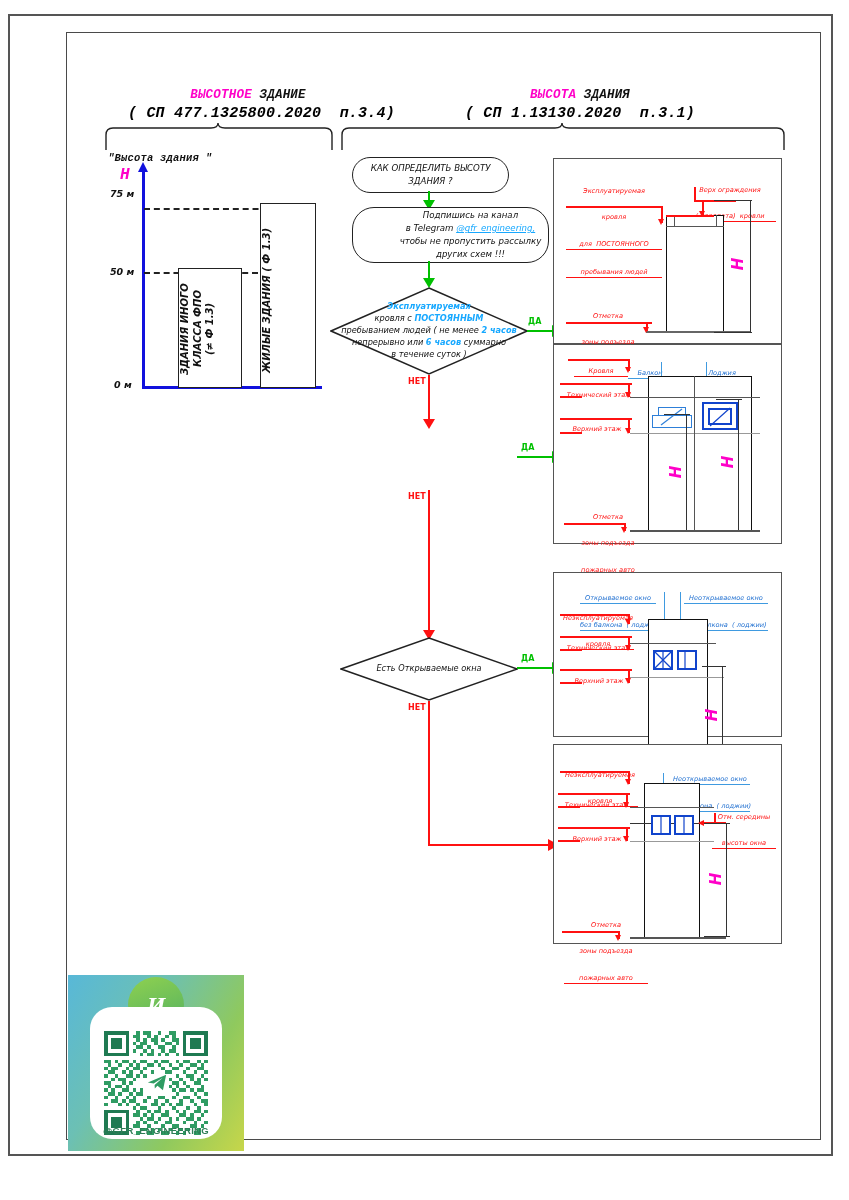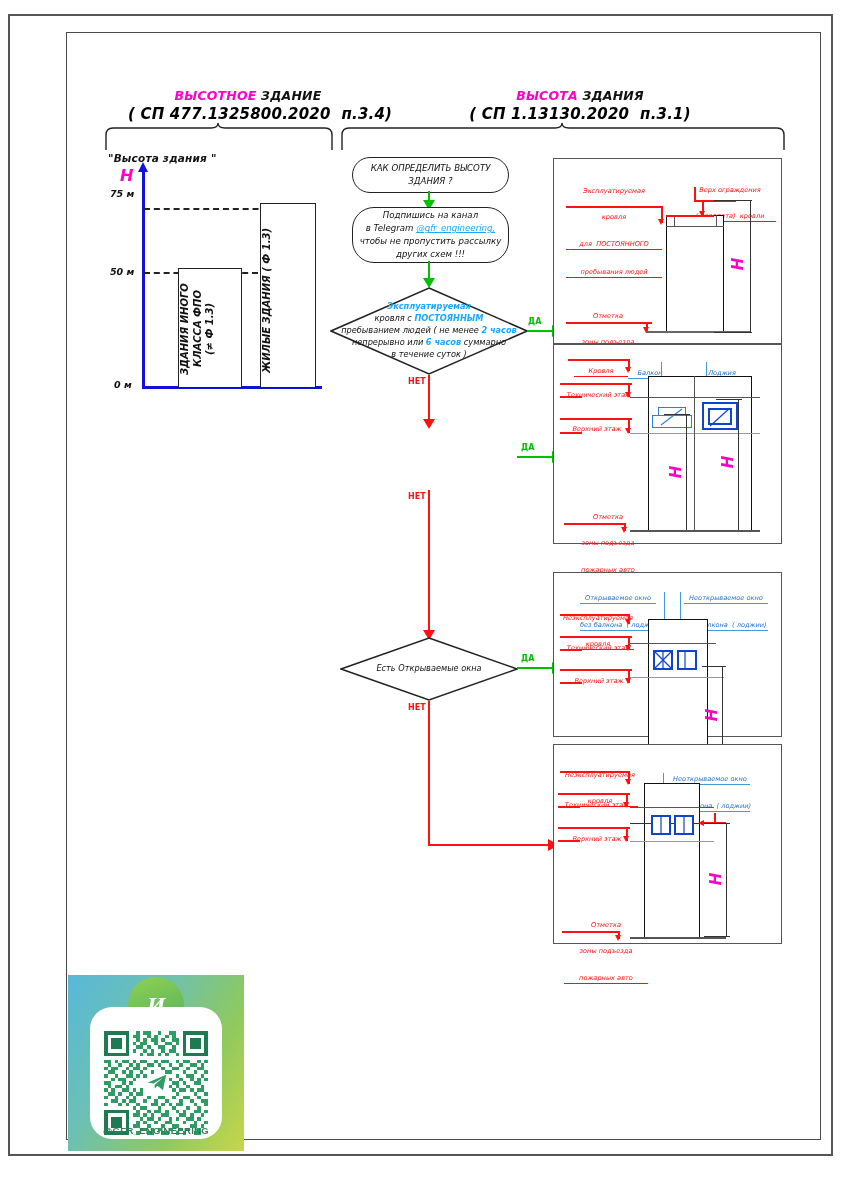--- a/index.html
+++ b/index.html
@@ -2,21 +2,21 @@
 <html><head>
 <meta charset="utf-8">
 <style>
   html,body{margin:0;padding:0;background:#ffffff;}
   body{width:849px;height:1200px;font-family:"DejaVu Sans",sans-serif;}
   #page{position:relative;width:849px;height:1200px;overflow:hidden;background:#fff;}
 
   .outer-border{position:absolute;left:8px;top:14px;width:825px;height:1142px;border:2px solid #555;box-sizing:border-box;}
   .inner-frame{position:absolute;left:66px;top:32px;width:755px;height:1108px;border:1.5px solid #4a4a4a;box-sizing:border-box;}
 
-  .txt{position:absolute;white-space:pre;font-style:italic;letter-spacing:.2px;}
+  .txt{position:absolute;white-space:pre;font-style:italic;letter-spacing:.2px;font-family:Liberation Mono, monospace;}
   .magenta{color:#ff00c8;}
   .red{color:#ff1111;}
   .blue{color:#1f6fd0;}
   .cyan{color:#17a8ff;}
   .green{color:#00c000;}
   .black{color:#111;}
 
   
   .hdr{font-size:12.5px;font-weight:bold;text-align:center;}
   .hdr2{font-size:15px;text-align:center;font-weight:bold;}
@@ -123,21 +123,21 @@
   </div>
 
   <div class="pill" style="left:352px;top:157px;width:155px;height:34px;">
     <span>КАК ОПРЕДЕЛИТЬ
 ВЫСОТУ ЗДАНИЯ ?</span>
   </div>
 
   <div class="line-v g" style="left:428px;top:191px;height:14px;"></div>
   <div class="arw-d g" style="left:423px;top:200px;"></div>
 
-  <div class="pill" style="left:352px;top:207px;width:155px;height:54px;flex-direction:column;">
+  <div class="pill" style="left:352px;top:207px;width:155px;height:54px;flex-direction:column;padding-left:40px;">
     <div>Подпишись на канал</div>
     <div><span>в  Telegram  </span><span class="cyan" style="text-decoration:underline;">@gfr_engineering,</span></div>
     <div>чтобы не пропустить рассылку</div>
     <div>других схем !!!</div>
   </div>
 
   <div class="line-v g" style="left:428px;top:261px;height:24px;"></div>
   <div class="arw-d g" style="left:423px;top:278px;"></div>
 
   <div class="diamond-wrap" style="left:330px;top:287px;width:198px;height:88px;">
@@ -406,20 +406,24 @@
 
     <div class="win" style="left:97px;top:70px;width:20px;height:20px;"></div>
     <svg style="position:absolute;left:98px;top:71px;" width="19" height="19">
         <line x1="9" y1="0" x2="9" y2="19" stroke="#1144cc" stroke-width="1.2"></line>
       </svg>
     <div class="win" style="left:120px;top:70px;width:20px;height:20px;"></div>
     <svg style="position:absolute;left:121px;top:71px;" width="19" height="19">
         <line x1="9" y1="0" x2="9" y2="19" stroke="#1144cc" stroke-width="1.2"></line>
       </svg>
 
+    <div class="note red" style="left:158px;top:50px;width:64px;">
+      <div>Отм. середины</div>
+      <div class="ul">высоты окна</div>
+    </div>
     <div class="redlinev" style="left:160px;top:68px;height:10px;"></div>
     <div class="redline" style="left:146px;top:77px;width:26px;"></div>
     <div class="arwdot" style="left:144px;top:75px;transform:rotate(180deg);"></div>
 
     <div class="dimv" style="left:172px;top:78px;height:114px;"></div>
     <div class="dimh" style="left:150px;top:78px;width:26px;"></div>
     <div class="dimh" style="left:150px;top:191px;width:26px;"></div>
     <div class="hmark" style="left:156px;top:125px;">H</div>
 
     <div class="note red" style="left:10px;top:158px;width:84px;">

